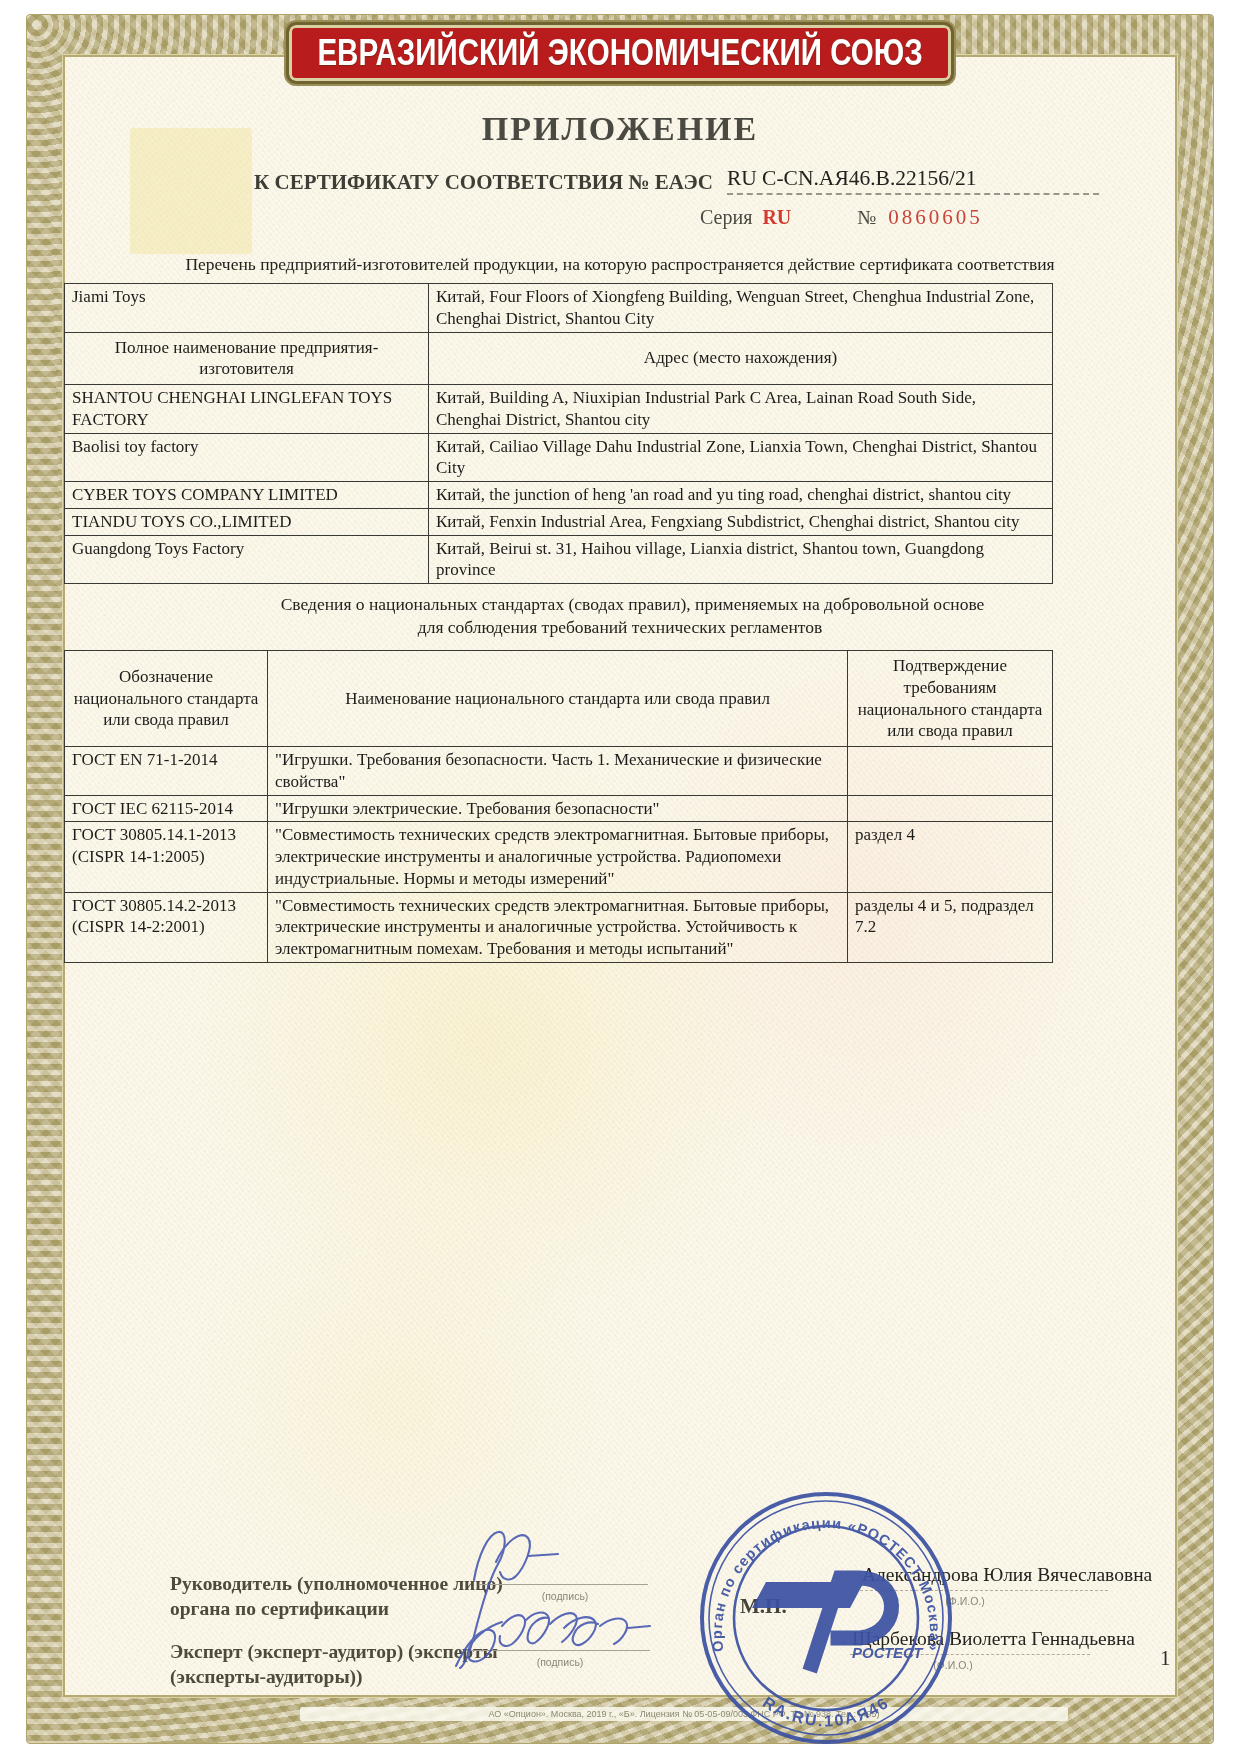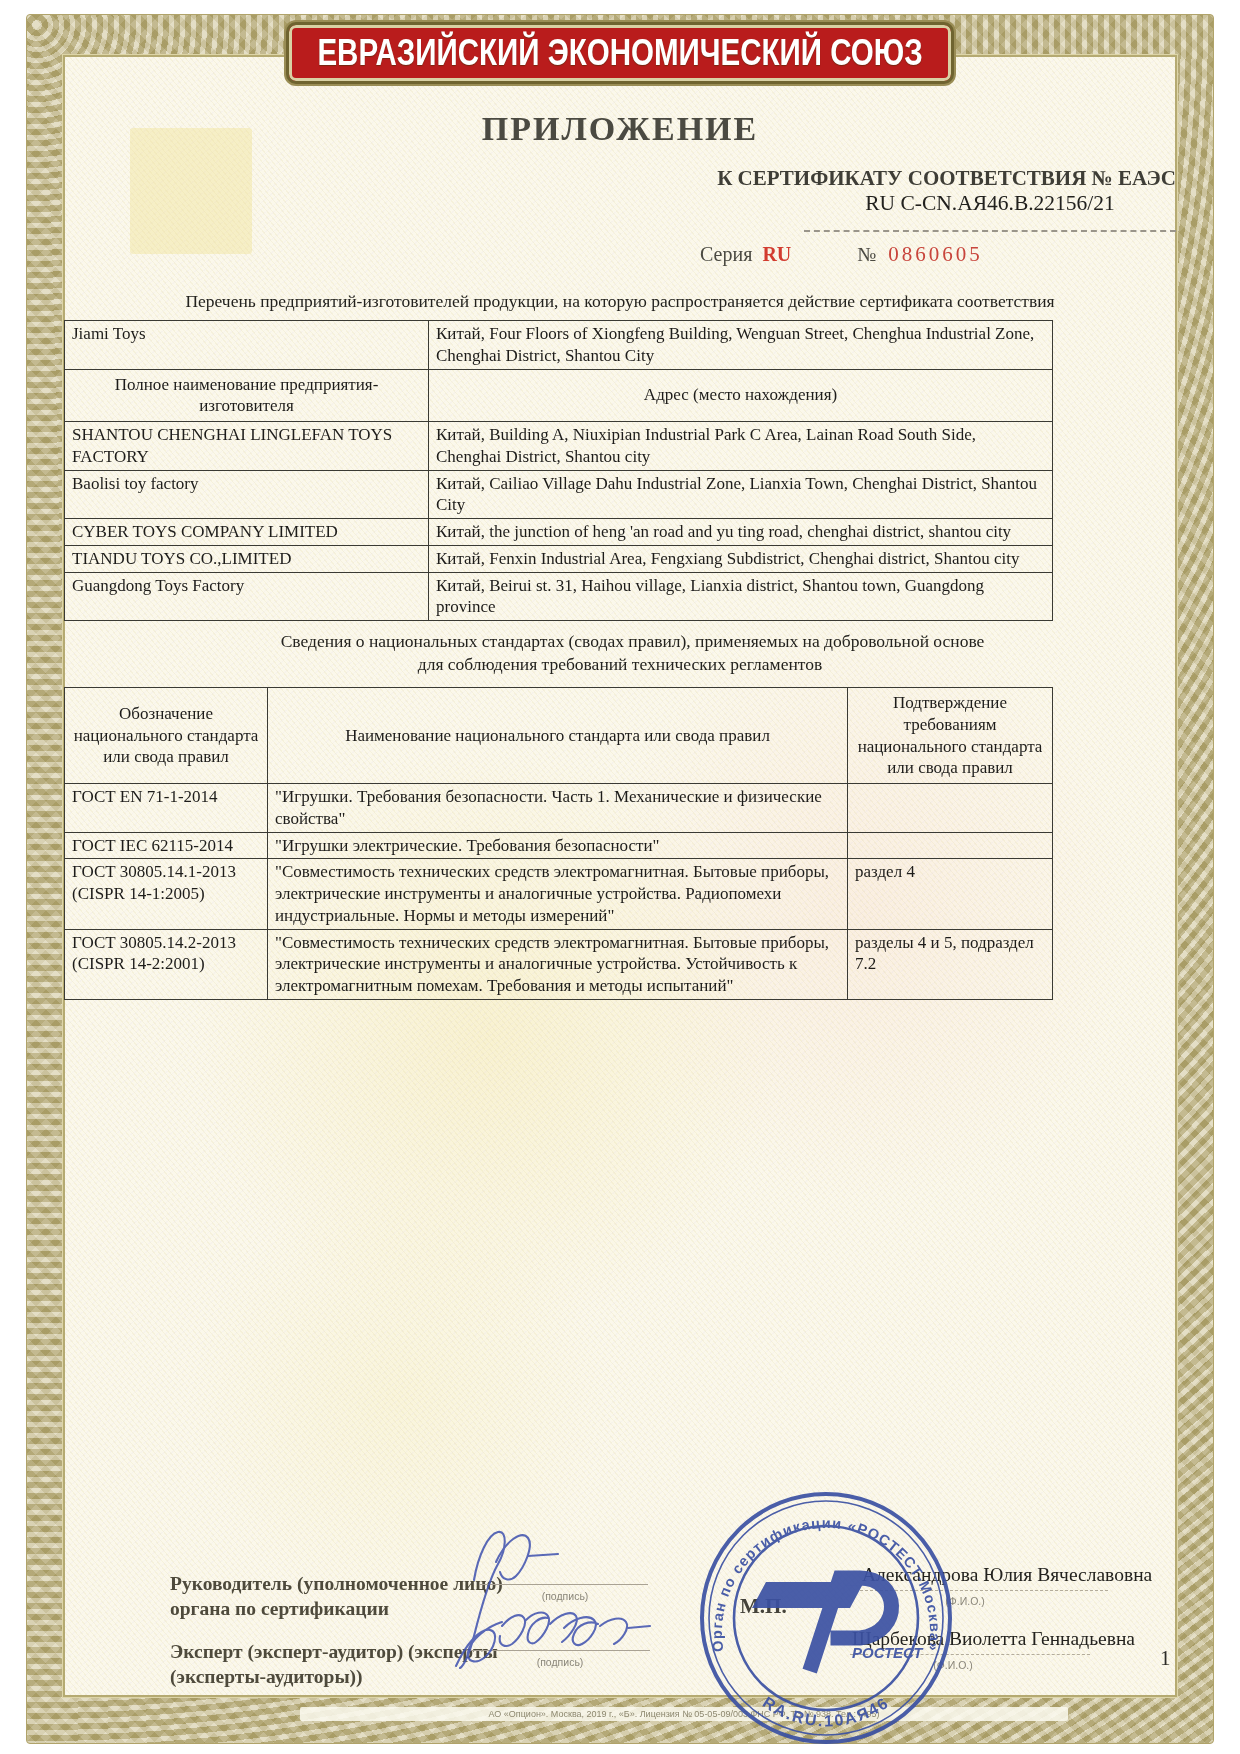--- a/index.html
+++ b/index.html
@@ -44,25 +44,25 @@
     color:#ffffff;font-family:"Liberation Sans", sans-serif;font-weight:bold;
     font-size:36px;white-space:nowrap;transform:scaleX(.82);letter-spacing:0px;
     text-shadow:0 1px 1px rgba(60,50,10,.55);
   }
   
   .doc-flow{position:absolute;left:64px;top:96px;width:1112px;}
   .doc-title{
     margin:14px 0 0 0;text-align:center;font-size:34px;font-weight:bold;
     color:#4b4a42;letter-spacing:2px;
   }
-  .cert-line{display:flex;align-items:flex-end;margin:18px 0 0 190px;flex-direction:column;}
+  .cert-line{display:flex;align-items:flex-end;margin:18px 0 0 190px;}
   .cert-label{font-size:21px;font-weight:bold;color:#3e3d36;white-space:nowrap;}
   .cert-number-wrap{
-    margin-left:14px;width:372px;text-align:center;
-    border-bottom:2px dashed #9a958a;padding-bottom:14px;
+    margin-left:14px;width:372px;text-align:left;
+    border-bottom:2px dashed #9a958a;padding-bottom:2px;
   }
   .cert-number{font-size:21.5px;color:#22211e;white-space:nowrap;}
   .series-line{margin:10px 0 0 636px;font-size:20px;display:flex;align-items:center;}
   .series-label{color:#4b4a42;}
   .series-value{color:#d23b2f;font-weight:bold;margin-left:10px;}
   .number-sign{color:#4b4a42;margin-left:66px;}
   .blank-number{color:#c8453c;margin-left:12px;letter-spacing:3px;font-size:21px;}
   .intro-par{margin:24px 0 0 0;text-align:center;font-size:17.5px;color:#23221e;}
   .intro-par2{margin:10px 0 0 0;padding-left:25px;}
   table.cert-table{

